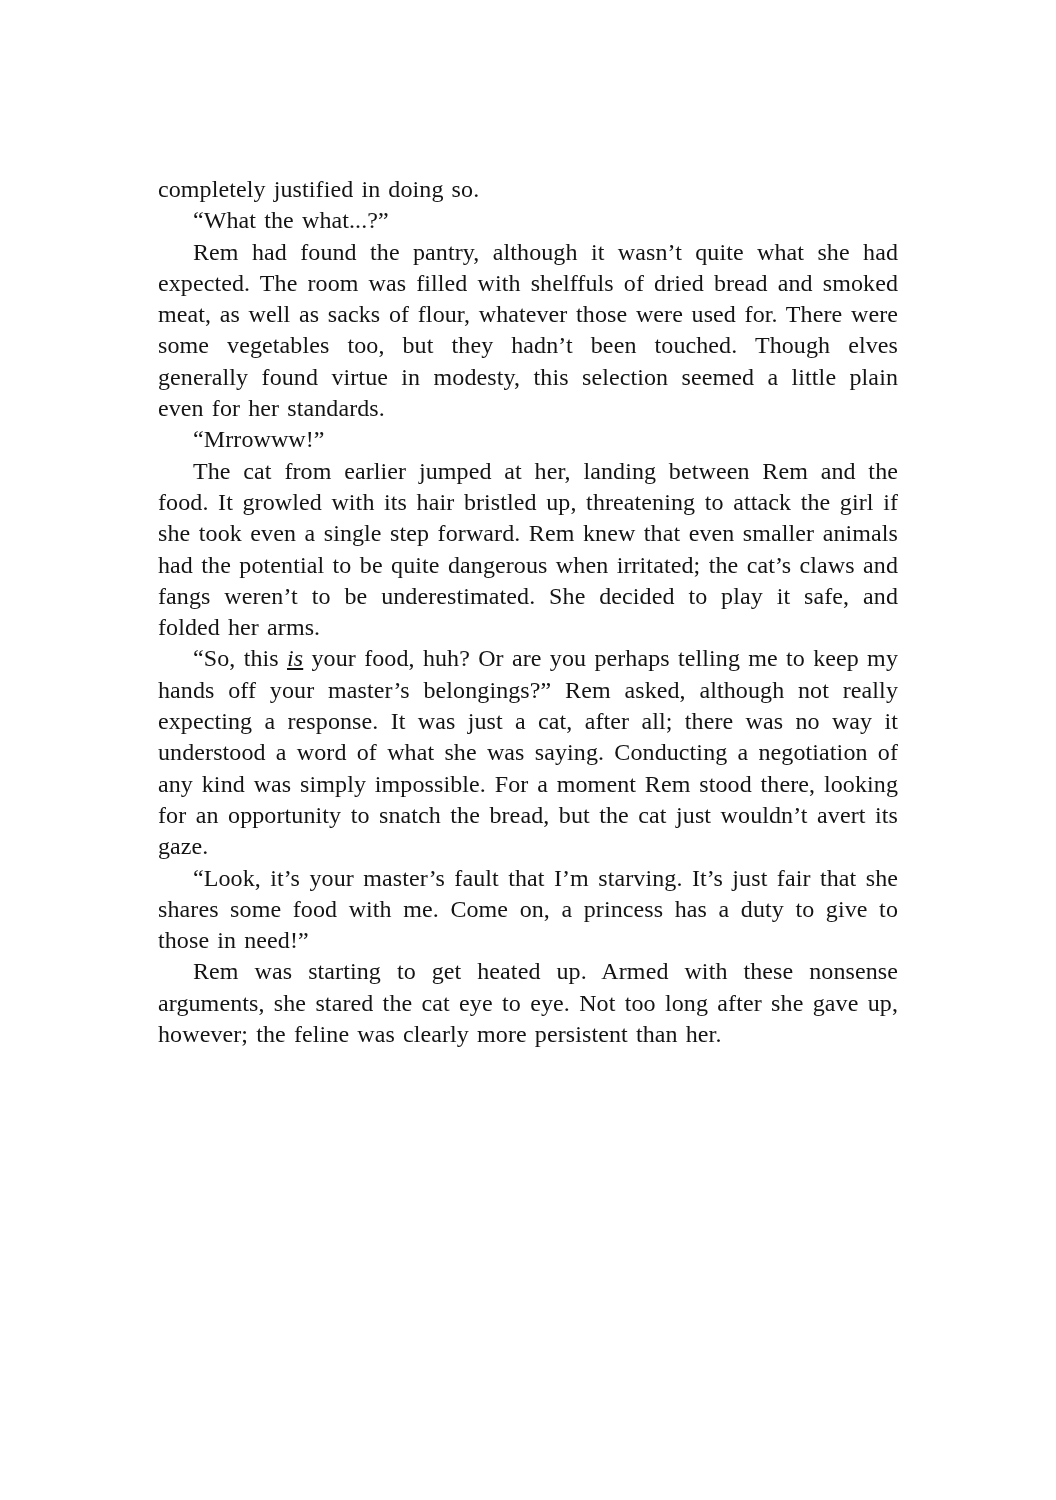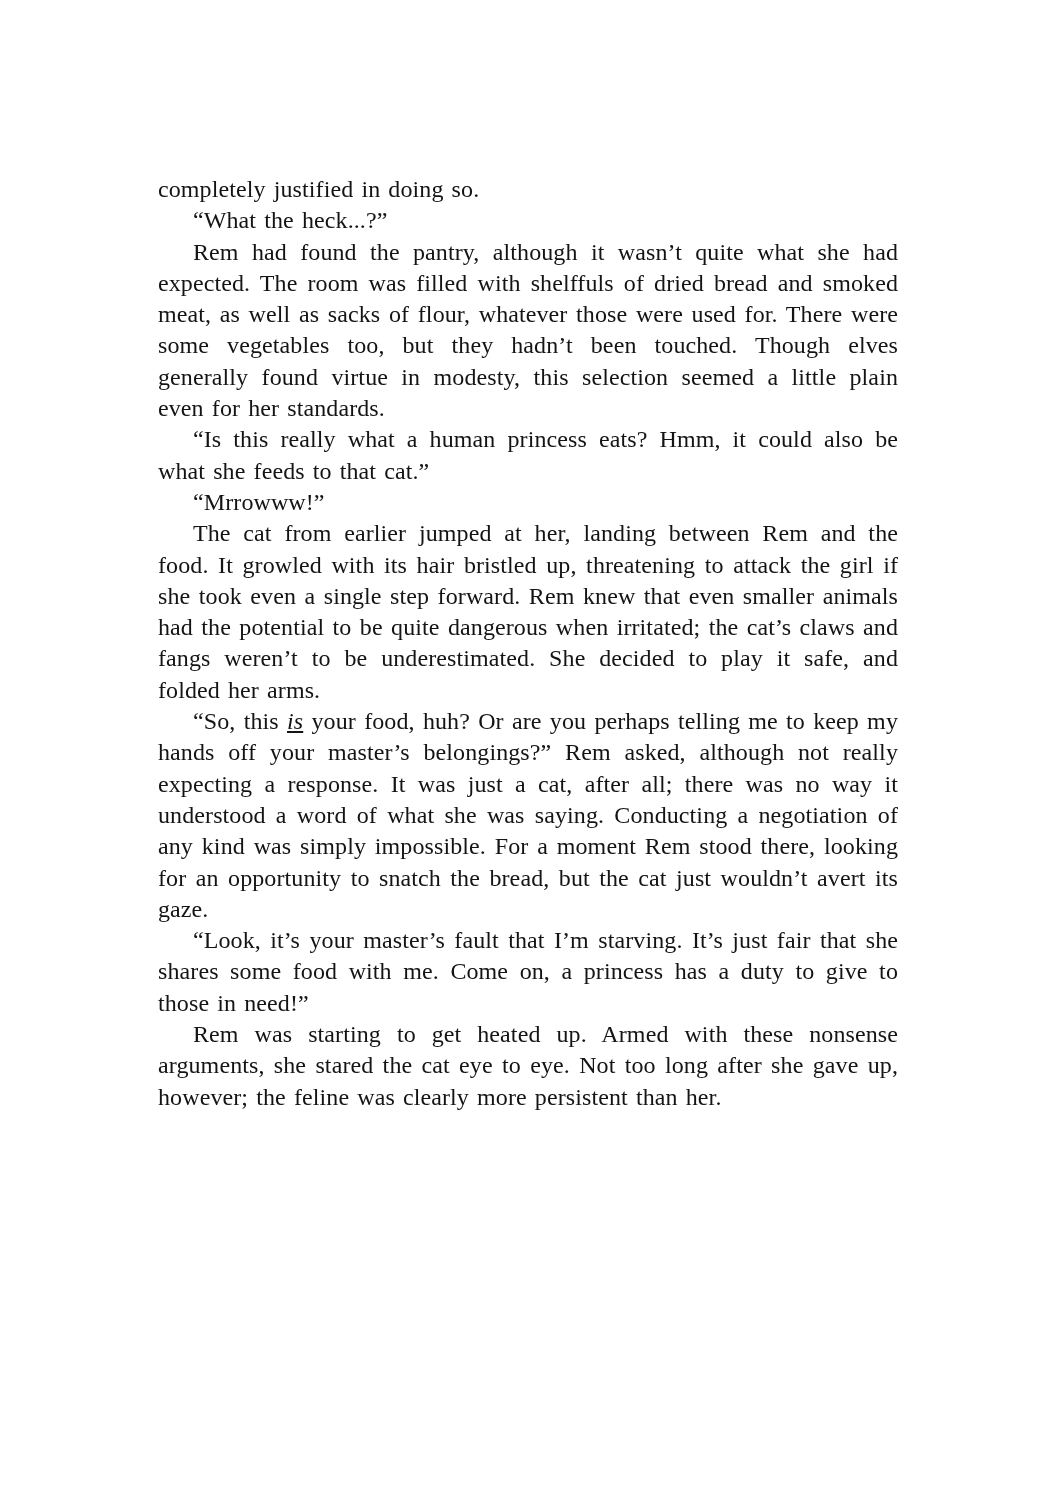--- a/index.html
+++ b/index.html
@@ -48,23 +48,22 @@
     line-height: 31px;
     color: #141414;
   }
 </style>
 </head>
 <body>
 
 <div class="book-page">
   <div class="text-block" id="text-block">
       <p class=""><span>completely justified in doing so.</span></p>
-      <p class="indent"><span>“What the heck...?”</span></p>
+      <p class="indent"><span>“What the what...?”</span></p>
       <p class="indent"><span>Rem had found the pantry, although it wasn’t quite what she had expected. The room was filled with shelffuls of dried bread and smoked meat, as well as sacks of flour, whatever those were used for. There were some vegetables too, but they hadn’t been touched. Though elves generally found virtue in modesty, this selection seemed a little plain even for her standards.</span></p>
-      <p class="indent"><span>“Is this really what a human princess eats? Hmm, it could also be what she feeds to that cat.”</span></p>
       <p class="indent"><span>“Mrrowww!”</span></p>
       <p class="indent"><span>The cat from earlier jumped at her, landing between Rem and the food. It growled with its hair bristled up, threatening to attack the girl if she took even a single step forward. Rem knew that even smaller animals had the potential to be quite dangerous when irritated; the cat’s claws and fangs weren’t to be underestimated. She decided to play it safe, and folded her arms.</span></p>
       <p class="indent"><span>“So, this </span><em>is</em><span> your food, huh? Or are you perhaps telling me to keep my hands off your master’s belongings?” Rem asked, although not really expecting a response. It was just a cat, after all; there was no way it understood a word of what she was saying. Conducting a negotiation of any kind was simply impossible. For a moment Rem stood there, looking for an opportunity to snatch the bread, but the cat just wouldn’t avert its gaze.</span></p>
       <p class="indent"><span>“Look, it’s your master’s fault that I’m starving. It’s just fair that she shares some food with me. Come on, a princess has a duty to give to those in need!”</span></p>
       <p class="indent"><span>Rem was starting to get heated up. Armed with these nonsense arguments, she stared the cat eye to eye. Not too long after she gave up, however; the feline was clearly more persistent than her.</span></p>
     </div>
   <div class="page-number">47</div>
 </div>
 
 </body></html>

